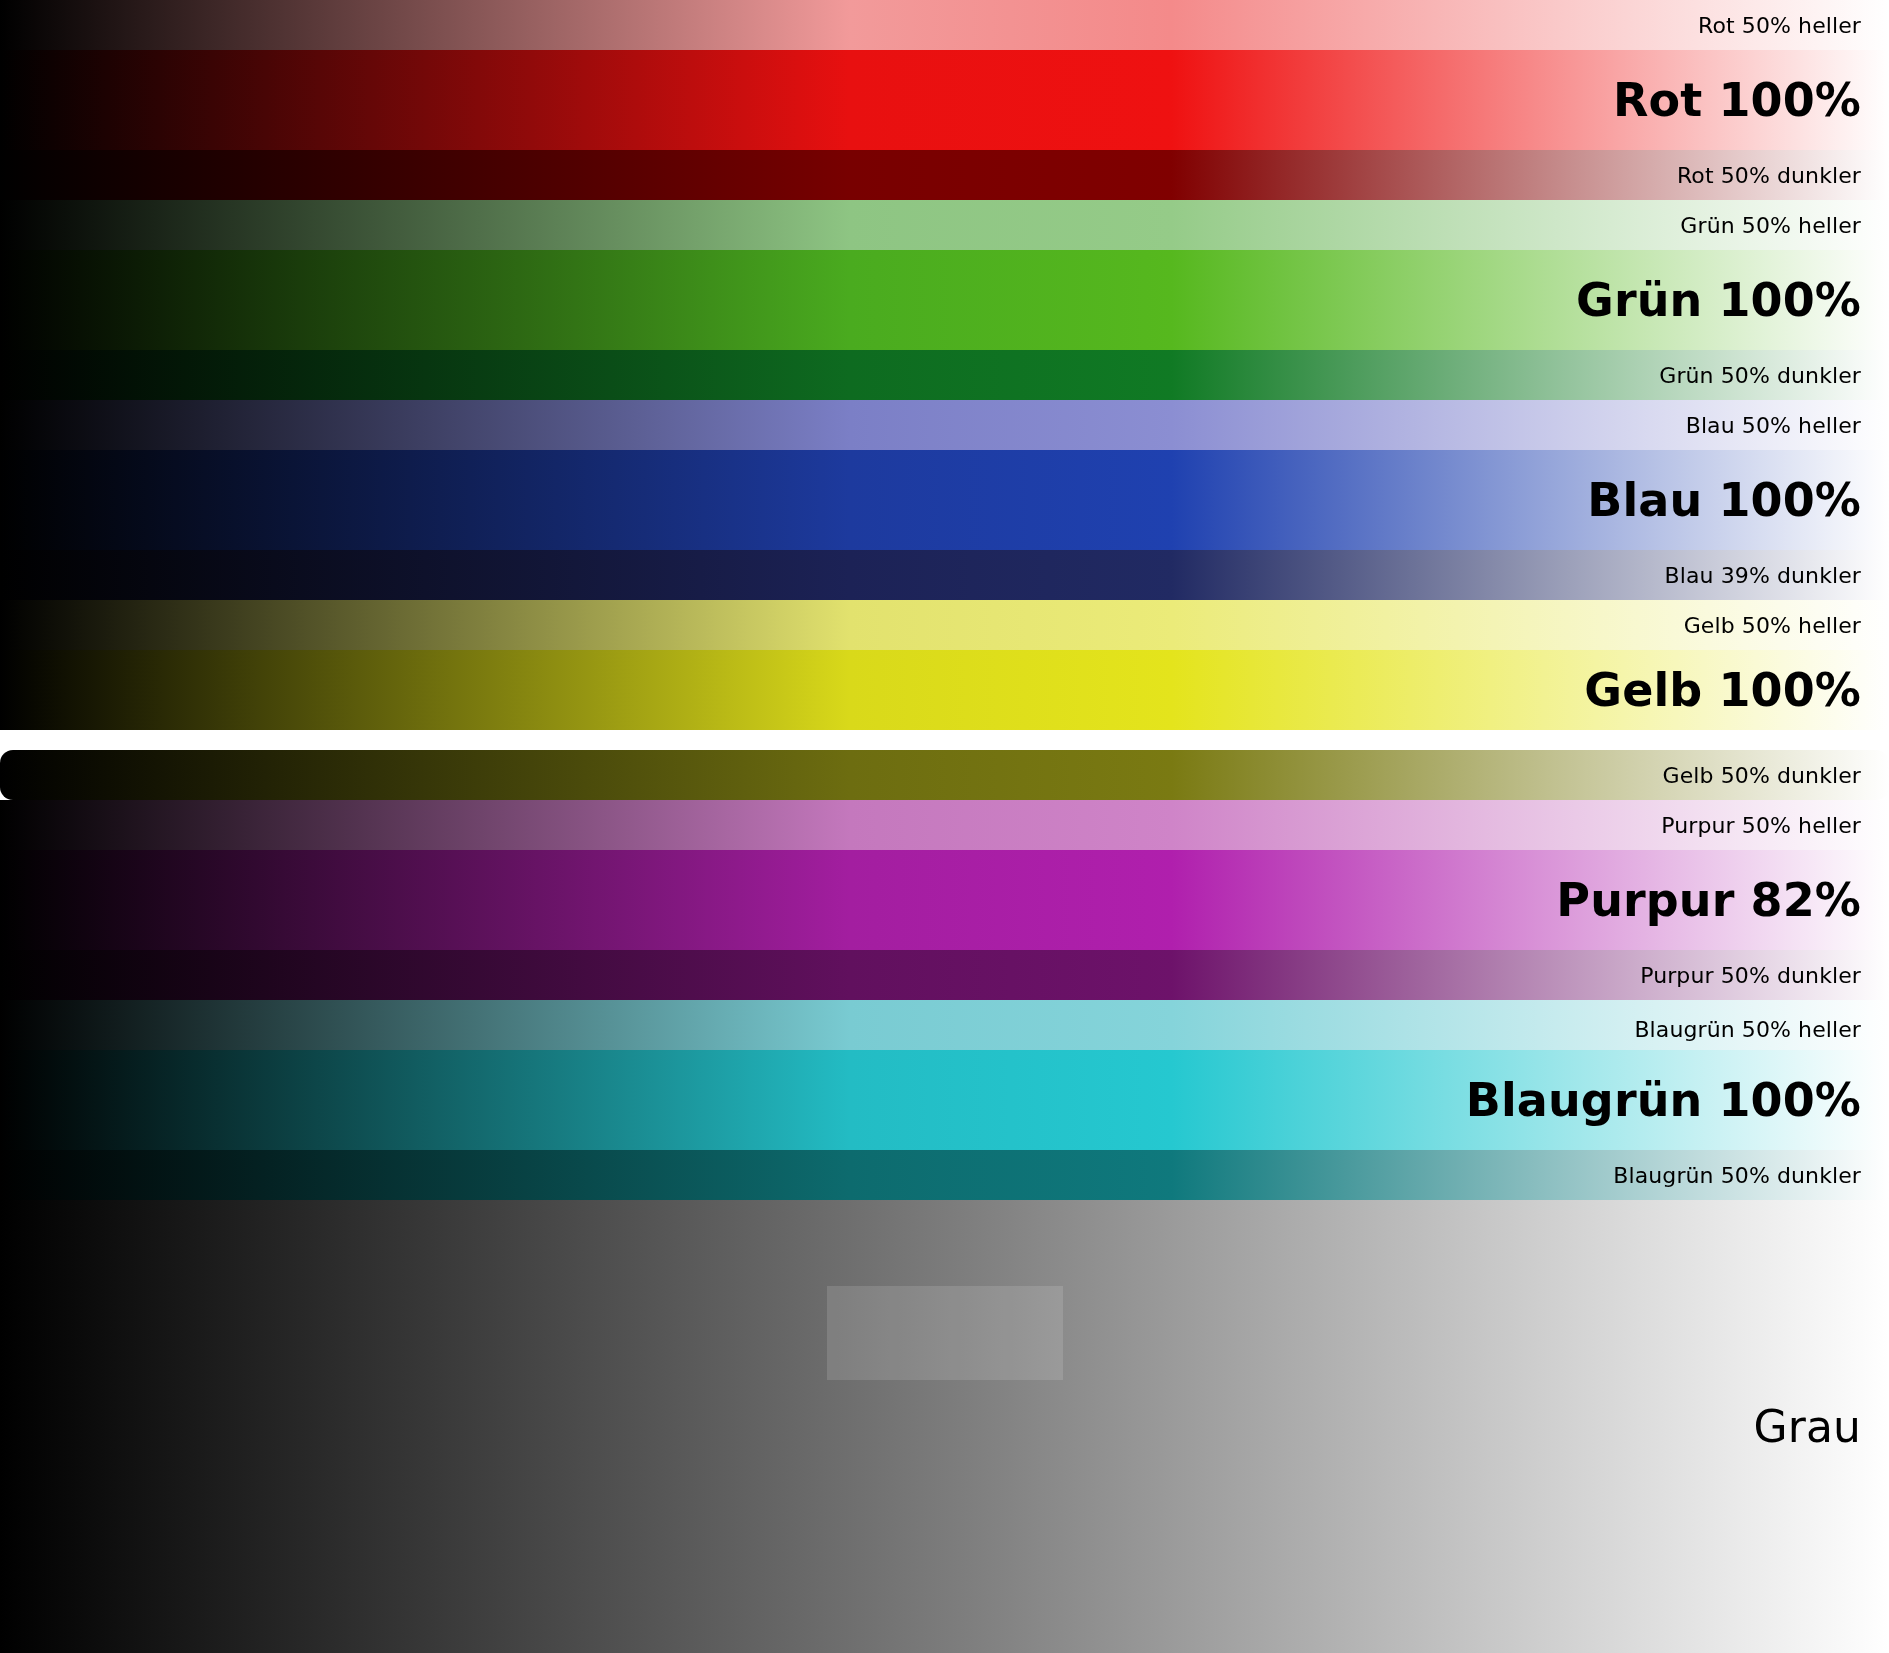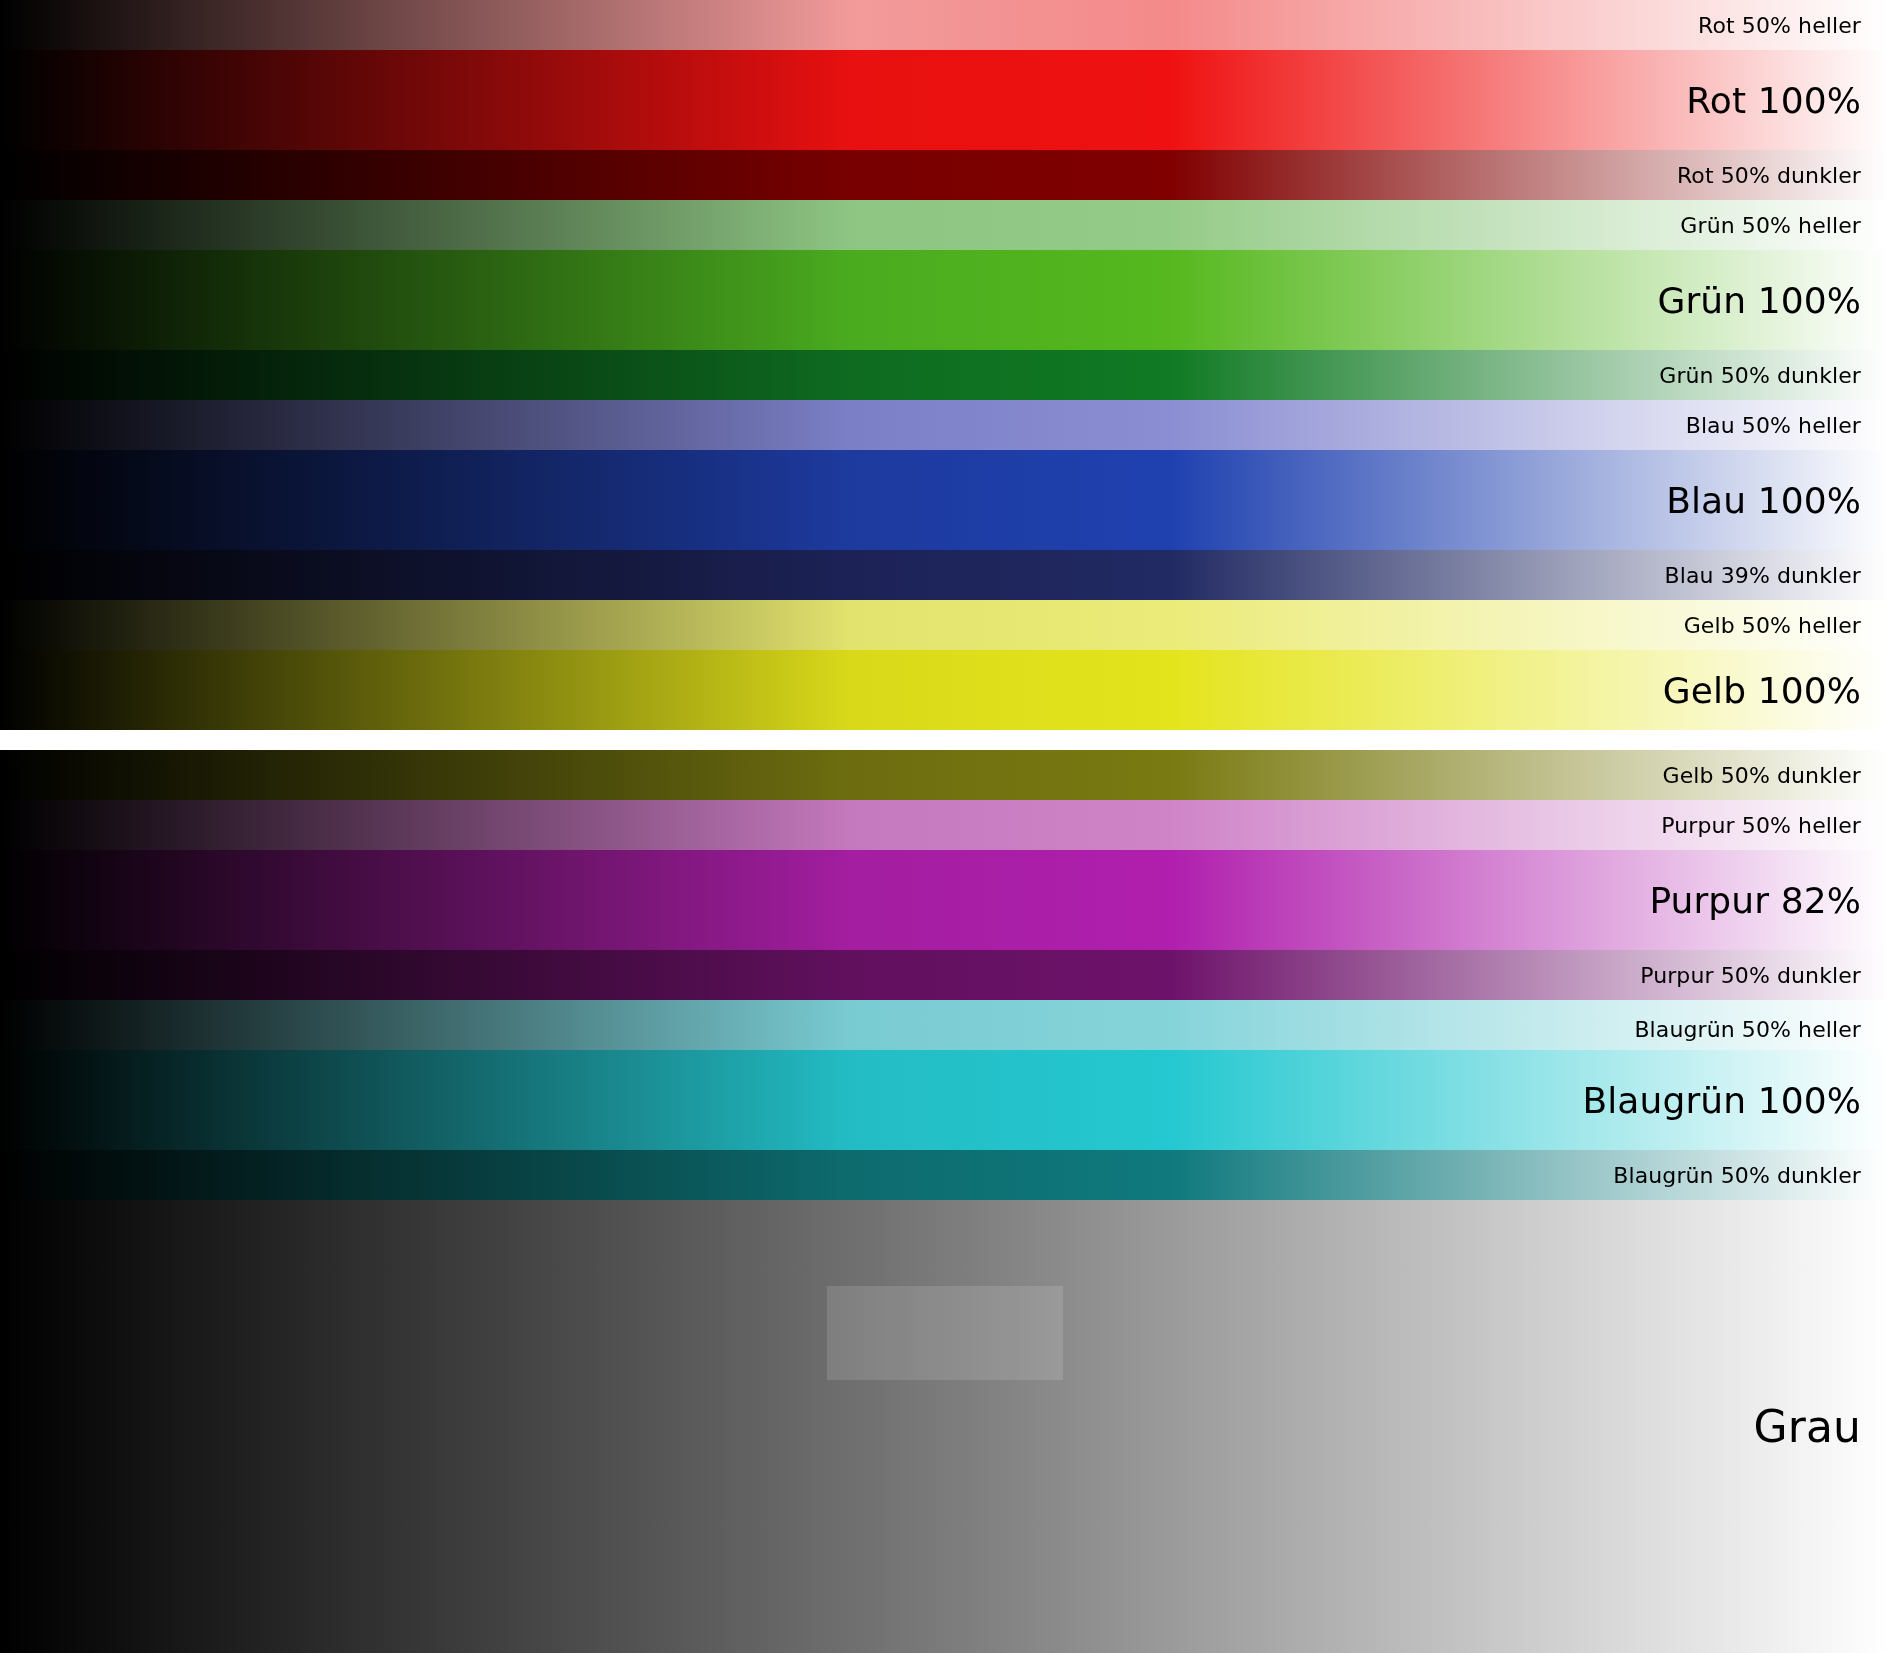--- a/index.html
+++ b/index.html
@@ -26,22 +26,22 @@
   }
   .band-label {
     position: relative;
     z-index: 2;
     color: #000000;
     white-space: nowrap;
     padding-right: 28px;
     letter-spacing: 0.1px;
   }
   .band.major .band-label {
-    font-size: 36px;
-    font-weight: 400;
+    font-size: 46px;
+    font-weight: 700;
     text-align: right;
   }
   .band.minor .band-label {
     font-size: 22px;
     font-weight: 400;
   }
   .band.gray-band .band-label {
     font-size: 44px;
     font-weight: 400;
   }
@@ -83,21 +83,21 @@
     </div>
     <div class="band minor" style="top: 550px; height: 50px; background: linear-gradient(to right, rgb(0, 0, 0) 0%, rgb(28, 34, 86) 45%, rgb(33, 42, 99) 62%, rgb(255, 255, 255) 100%);">
       <span class="band-label">Blau 39% dunkler</span>
     </div>
     <div class="band minor" style="top: 600px; height: 50px; background: linear-gradient(to right, rgb(0, 0, 0) 0%, rgb(226, 226, 110) 45%, rgb(235, 235, 121) 62%, rgb(255, 255, 255) 100%);">
       <span class="band-label">Gelb 50% heller</span>
     </div>
     <div class="band major" style="top: 650px; height: 80px; background: linear-gradient(to right, rgb(0, 0, 0) 0%, rgb(217, 217, 26) 45%, rgb(228, 228, 28) 62%, rgb(255, 255, 255) 100%);">
       <span class="band-label">Gelb 100%</span>
     </div>
-    <div class="band minor" style="top: 750px; height: 50px; background: linear-gradient(to right, rgb(0, 0, 0) 0%, rgb(109, 109, 16) 45%, rgb(122, 122, 18) 62%, rgb(255, 255, 255) 100%);">
+    <div class="band minor" style="top: 750px; height: 50px; background: linear-gradient(to right, rgb(0, 0, 0) 0%, rgb(109, 109, 16) 45%, rgb(122, 122, 18) 62%, rgb(255, 255, 255) 100%); border-radius: 13px;">
       <span class="band-label">Gelb 50% dunkler</span>
     </div>
     <div class="band minor" style="top: 800px; height: 50px; background: linear-gradient(to right, rgb(0, 0, 0) 0%, rgb(196, 120, 189) 45%, rgb(207, 132, 200) 62%, rgb(255, 255, 255) 100%);">
       <span class="band-label">Purpur 50% heller</span>
     </div>
     <div class="band major" style="top: 850px; height: 100px; background: linear-gradient(to right, rgb(0, 0, 0) 0%, rgb(163, 30, 160) 45%, rgb(176, 31, 173) 62%, rgb(255, 255, 255) 100%);">
       <span class="band-label">Purpur 82%</span>
     </div>
     <div class="band minor" style="top: 950px; height: 50px; background: linear-gradient(to right, rgb(0, 0, 0) 0%, rgb(97, 16, 94) 45%, rgb(109, 18, 106) 62%, rgb(255, 255, 255) 100%); text-align: right;">
       <span class="band-label">Purpur 50% dunkler</span>

